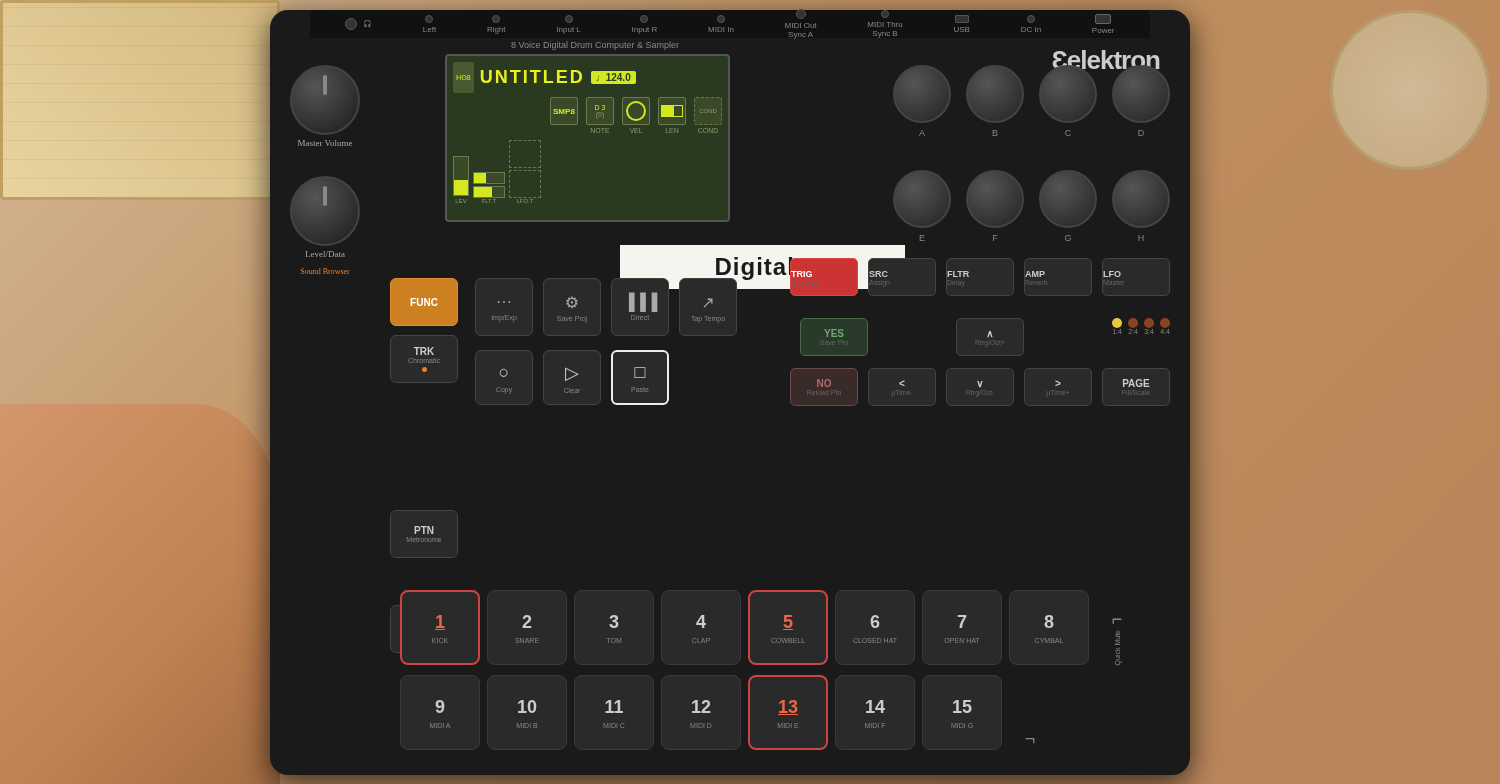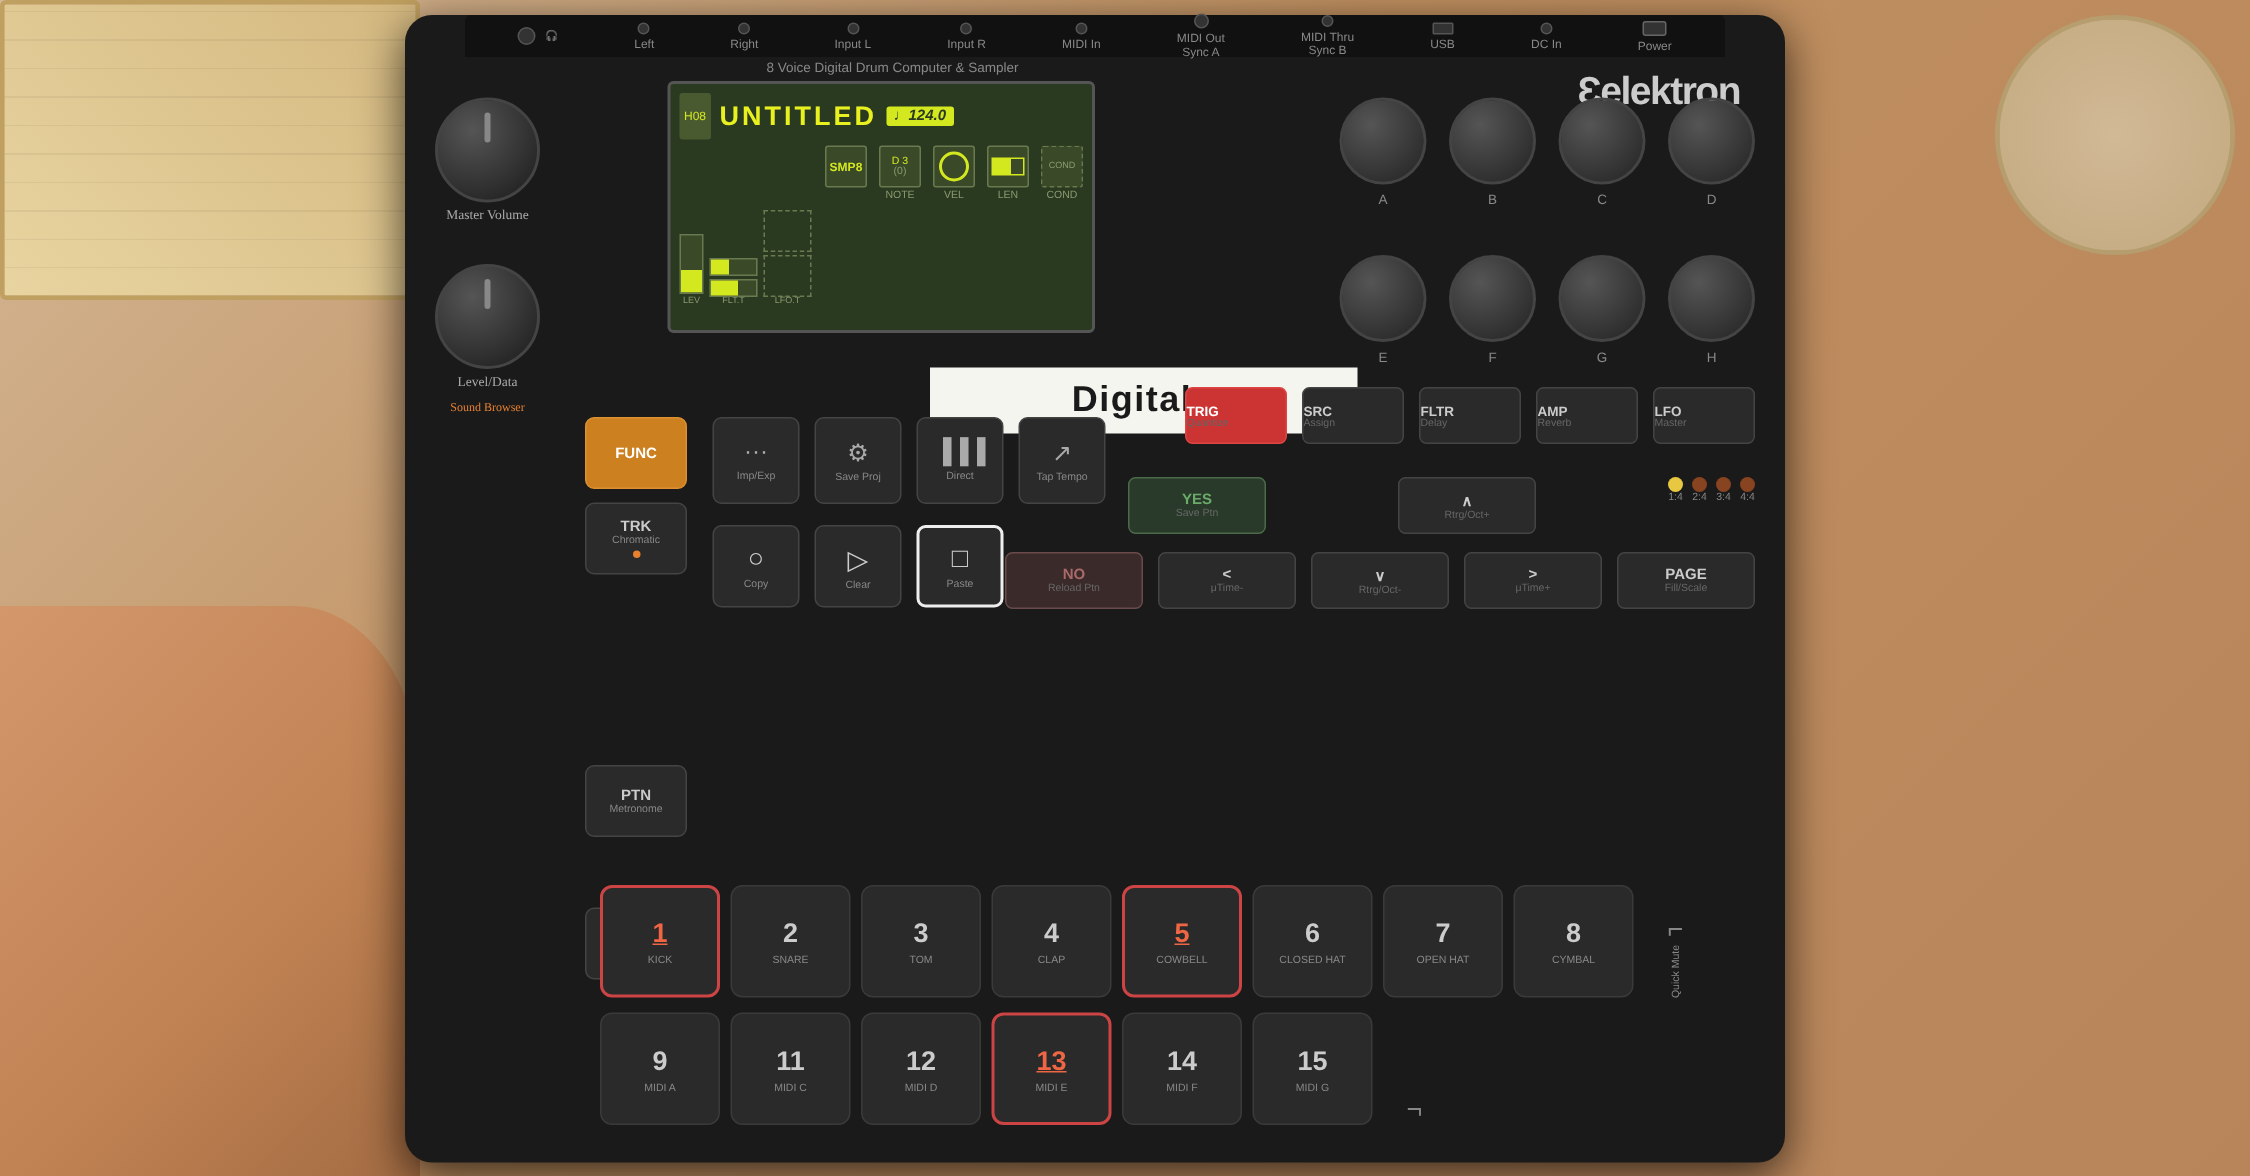--- a/index.html
+++ b/index.html
@@ -146,21 +146,20 @@
       font-weight: bold;
       letter-spacing: 2px;
     }
     .screen-bpm {
       background: #d4e820;
       color: #2a3a20;
       font-size: 10px;
       padding: 1px 5px;
       border-radius: 2px;
       font-weight: bold;
-      font-style: italic;
     }
     .param-block {
       display: flex;
       flex-direction: column;
       align-items: center;
     }
     .param-icon {
       width: 28px; height: 28px;
       border: 1px solid #6a7a50;
       border-radius: 2px;
@@ -273,21 +272,21 @@
       font-weight: bold;
     }
     .param-btn.active .param-btn-label {
       color: #fff;
     }
     .param-btn-sub {
       color: #666;
       font-size: 7px;
     }
     .nav-btn {
-      width: 92px;
+      width: 68px;
       height: 38px;
       background: #2a2a2a;
       border-radius: 5px;
       border: 1px solid #444;
       display: flex;
       flex-direction: column;
       align-items: center;
       justify-content: center;
       cursor: pointer;
     }
@@ -791,20 +790,24 @@
       <span class="quick-mute-label">Quick Mute</span>
     </div>
   </div>
 
   <div style="position:absolute;bottom:25px;left:130px;right:20px;display:flex;gap:7px;align-items:flex-end;">
     <div class="pad">
       <span class="pad-number">9</span>
       <span class="pad-label">MIDI A</span>
     </div>
     <div class="pad">
+      <span class="pad-number">10</span>
+      <span class="pad-label">MIDI B</span>
+    </div>
+    <div class="pad">
       <span class="pad-number">11</span>
       <span class="pad-label">MIDI C</span>
     </div>
     <div class="pad">
       <span class="pad-number">12</span>
       <span class="pad-label">MIDI D</span>
     </div>
 
     <div class="pad active-cowbell">
       <span class="pad-number" style="color:#ee6644;">13</span>

